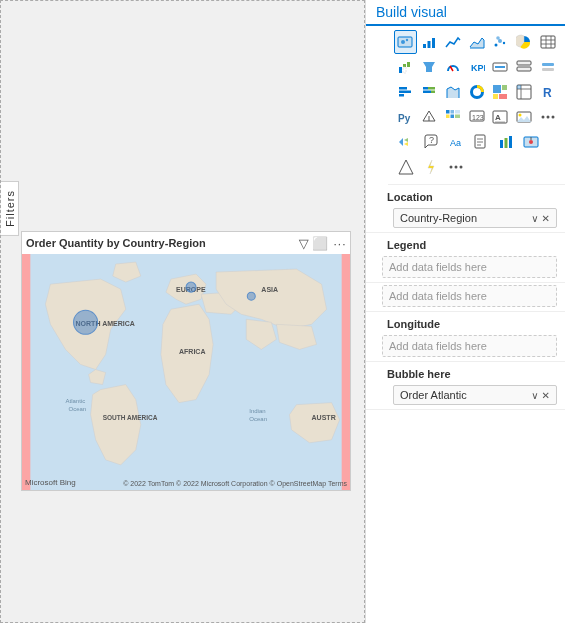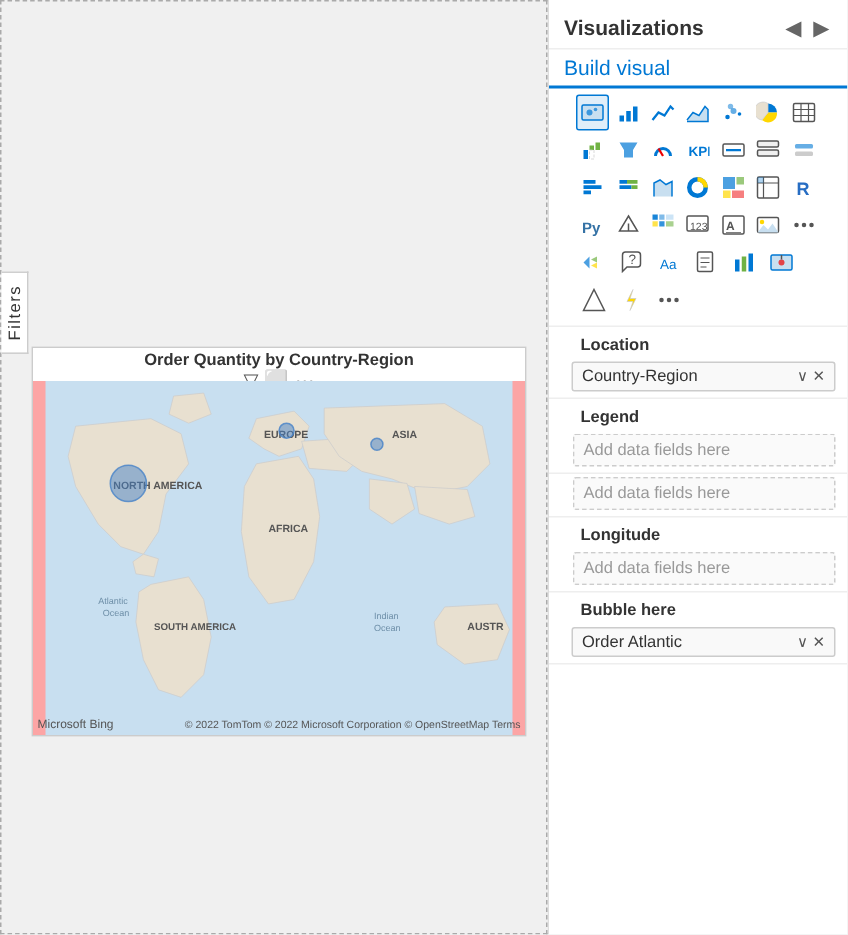--- a/index.html
+++ b/index.html
@@ -49,21 +49,20 @@
       background: #fff;
       border: 1px solid #ccc;
     }
 
     .visual-header {
       display: flex;
       align-items: center;
       justify-content: space-between;
       padding: 2px 4px;
       height: 22px;
-      flex-direction: column;
     }
 
     .visual-title {
       font-size: 11px;
       color: #333;
       font-weight: 600;
     }
 
     .visual-actions {
       display: flex;
@@ -146,22 +145,23 @@
 
     .build-visual-tab {
       padding: 4px 10px;
       font-size: 14px;
       color: #0078d4;
       border-bottom: 2px solid #0078d4;
       font-weight: 500;
     }
 
     .viz-icons-grid {
-      padding: 4px 18px;
+      padding: 4px 6px;
       border-bottom: 1px solid #eee;
+      margin-left: 22px;
     }
 
     .viz-row {
       display: flex;
       gap: 1px;
       margin-bottom: 1px;
       align-items: center;
     }
 
     .viz-icon {
@@ -203,21 +203,21 @@
       font-size: 11px;
       color: #333;
       font-weight: 600;
       padding: 6px 10px 3px 10px;
     }
 
     .field-pill {
       display: flex;
       align-items: center;
       justify-content: space-between;
-      margin: 2px 8px 4px 4px;
+      margin: 2px 8px 4px 16px;
       padding: 3px 6px;
       border: 1px solid #ccc;
       border-radius: 2px;
       background: #f9f9f9;
       font-size: 11px;
       color: #333;
     }
 
     .field-pill-actions {
       display: flex;
@@ -313,27 +313,20 @@
         <span>Microsoft Bing</span>
       </div>
       <div class="map-attribution">
         <span>© 2022 TomTom © 2022 Microsoft Corporation © OpenStreetMap Terms</span>
       </div>
     </div>
   </div>
 </div>
 
 <div class="right-panel">
-  <div class="panel-header">
-    <span class="panel-title">Visualizations</span>
-    <div class="panel-nav">
-      <span class="panel-nav-btn">◀</span>
-      <span class="panel-nav-btn">▶</span>
-    </div>
-  </div>
 
   <div class="build-visual-tab">Build visual</div>
 
   <div class="viz-icons-grid">
 
     <div class="viz-row">
       <div class="viz-icon active">
         <svg viewBox="0 0 16 16" fill="none" xmlns="http://www.w3.org/2000/svg">
           <rect x="1" y="3" width="14" height="10" rx="1" fill="#c8dff0" stroke="#0078d4" stroke-width="1"></rect>
           <circle cx="6" cy="8" r="2" fill="#0078d4" opacity="0.7"></circle>

